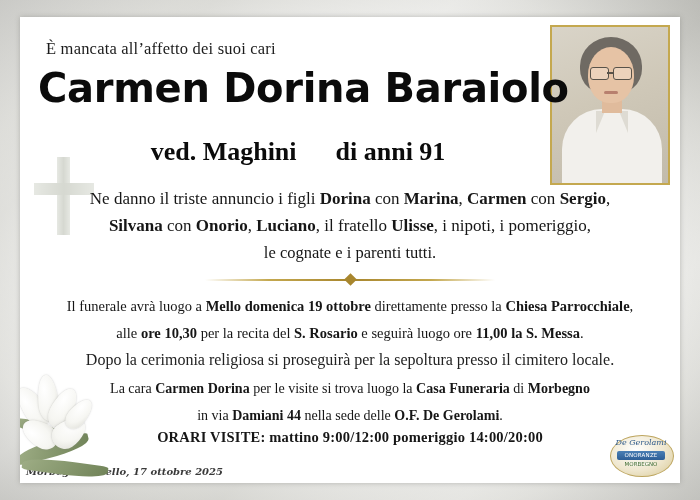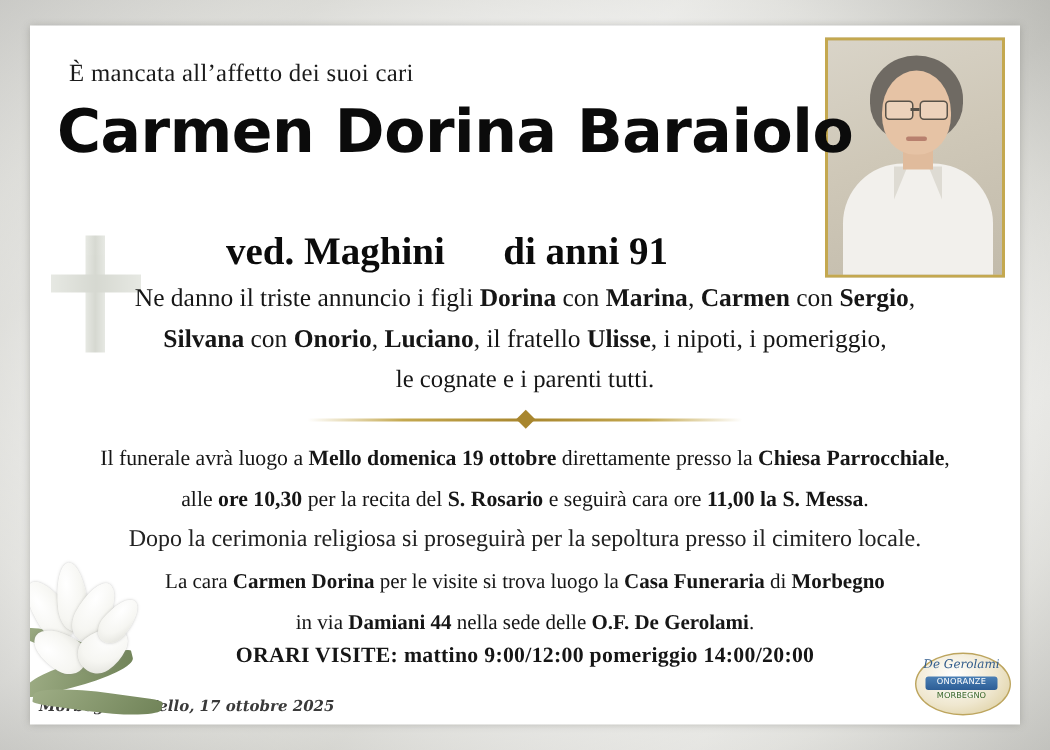--- a/index.html
+++ b/index.html
@@ -160,21 +160,21 @@
     font-family: "DejaVu Sans", sans-serif;
     font-weight: bold;
     font-size: 40px;
     color: #0b0b0b;
     letter-spacing: -0.3px;
     white-space: nowrap;
   }
   .subname {
     position: absolute;
     left: 18px;
-    top: 136px;
+    top: 120px;
     width: 520px;
     text-align: center;
     font-size: 26px;
     font-weight: bold;
     color: #0b0b0b;
   }
   .subname .gap { display: inline-block; width: 26px; }
 
   .body-block {
     position: absolute;
@@ -345,21 +345,21 @@
     <div class="divider">
       <div class="bar"></div>
       <div class="dia"></div>
     </div>
 
     <div class="body-block b2">
       <div>
         <span>Il funerale avrà luogo a </span><b>Mello domenica 19 ottobre</b><span> direttamente presso la </span><b>Chiesa Parrocchiale</b><span>,</span>
       </div>
       <div>
-        <span>alle </span><b>ore 10,30</b><span> per la recita del </span><b>S. Rosario</b><span> e seguirà cara ore </span><b>11,00 la S. Messa</b><span>.</span>
+        <span>alle </span><b>ore 10,30</b><span> per la recita del </span><b>S. Rosario</b><span> e seguirà luogo ore </span><b>11,00 la S. Messa</b><span>.</span>
       </div>
     </div>
 
     <div class="body-block b3">Dopo la cerimonia religiosa si proseguirà per la sepoltura presso il cimitero locale.</div>
 
     <div class="body-block b4">
       <div>
         <span>La cara </span><b>Carmen Dorina</b><span> per le visite si trova luogo la </span><b>Casa Funeraria</b><span> di </span><b>Morbegno</b>
       </div>
       <div>

